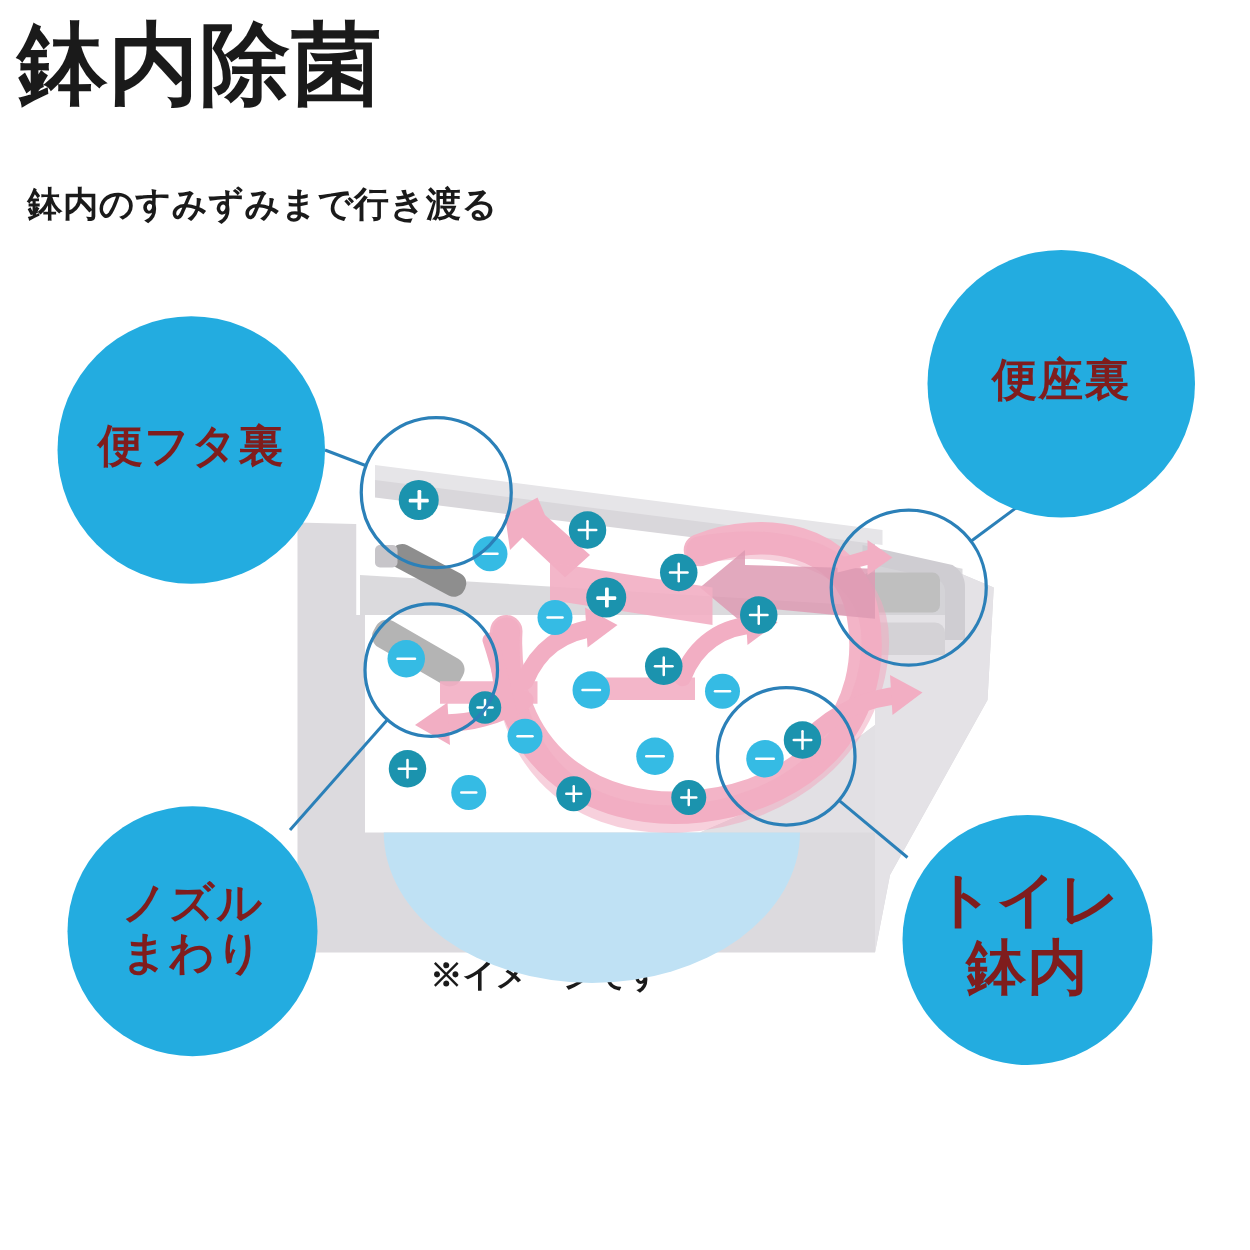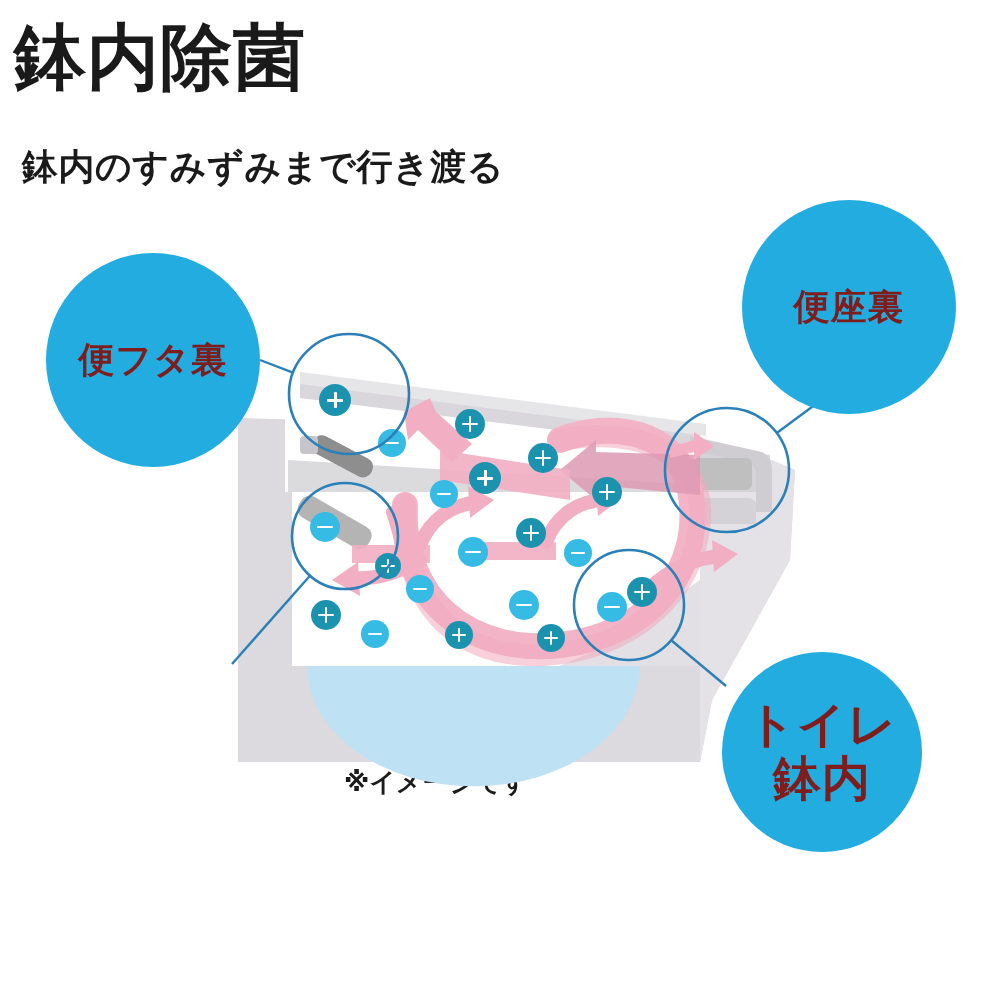--- a/index.html
+++ b/index.html
@@ -4,31 +4,31 @@
 <title>鉢内除菌</title>
 <style>
   html,body{margin:0;padding:0;}
   body{
     width:1000px;height:1000px;
     background:#ffffff;
     font-family:"Liberation Sans","DejaVu Sans",sans-serif;
     overflow:hidden;
     position:relative;
   }
-  #stage{position:absolute;left:0;top:0;width:1000px;height:1000px;}
+  #stage{position:absolute;left:0;top:0;width:1000px;height:1000px;font-family:Liberation Mono, monospace;}
 
   
   .title{
     position:absolute;left:14px;top:14px;
     font-size:72px;line-height:86px;font-weight:700;
     color:#1a1a1a;letter-spacing:1px;white-space:nowrap;
   }
   .subtitle{
     position:absolute;left:22px;top:146px;
-    font-size:36px;line-height:42px;font-weight:700;
+    font-size:28px;line-height:42px;font-weight:700;
     color:#1a1a1a;letter-spacing:0.5px;white-space:nowrap;
   }
   .caption{
     position:absolute;left:344px;top:765px;
     font-size:26px;line-height:34px;font-weight:600;
     color:#1a1a1a;white-space:nowrap;
   }
 
   
   .bubble{
@@ -226,16 +226,18 @@
         <circle cx="629" cy="605" r="55" fill="none" stroke="#2b80b8" stroke-width="2.6"></circle>
       </g>
   </svg>
 
   <div class="title">鉢内除菌</div>
   <div class="subtitle">鉢内のすみずみまで行き渡る</div>
   <div class="caption">※イメージです</div>
 
   <div class="bubble" id="bubble-lid" style="background: rgb(35, 172, 224);">便フタ裏</div>
   <div class="bubble" id="bubble-seat" style="background: rgb(35, 172, 224);">便座裏</div>
+  <div class="bubble" id="bubble-nozzle" style="background: rgb(35, 172, 224);">ノズル
+まわり</div>
   <div class="bubble" id="bubble-bowl" style="background: rgb(35, 172, 224);">トイレ
 鉢内</div>
 
 </div>
 
 </body></html>

